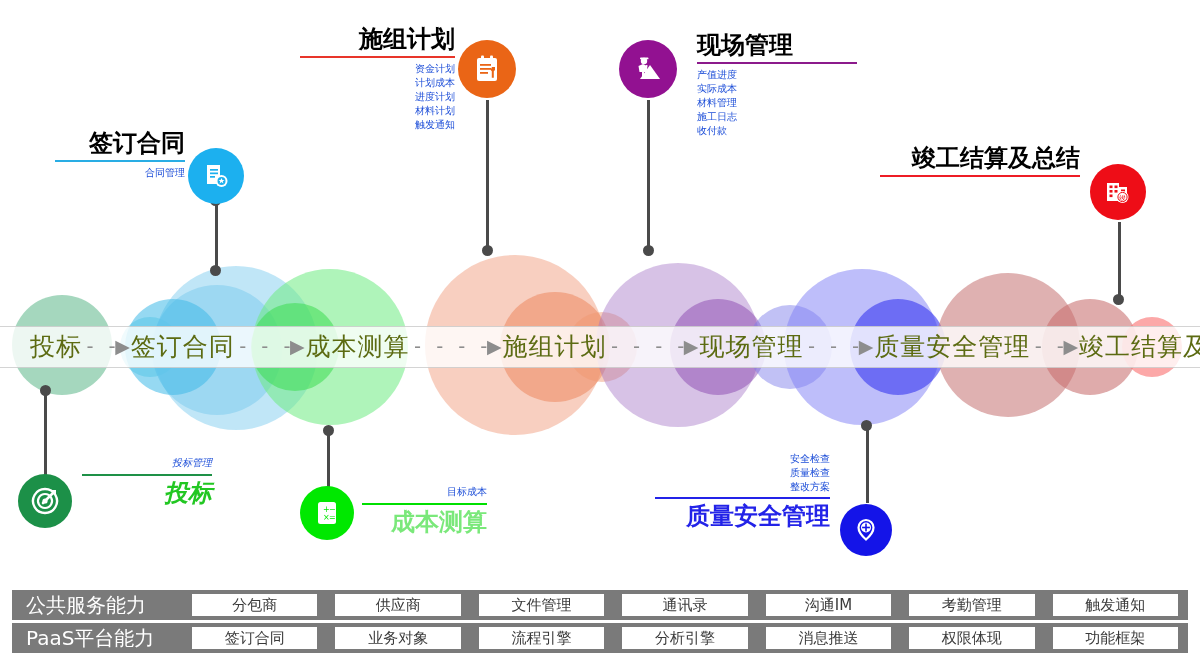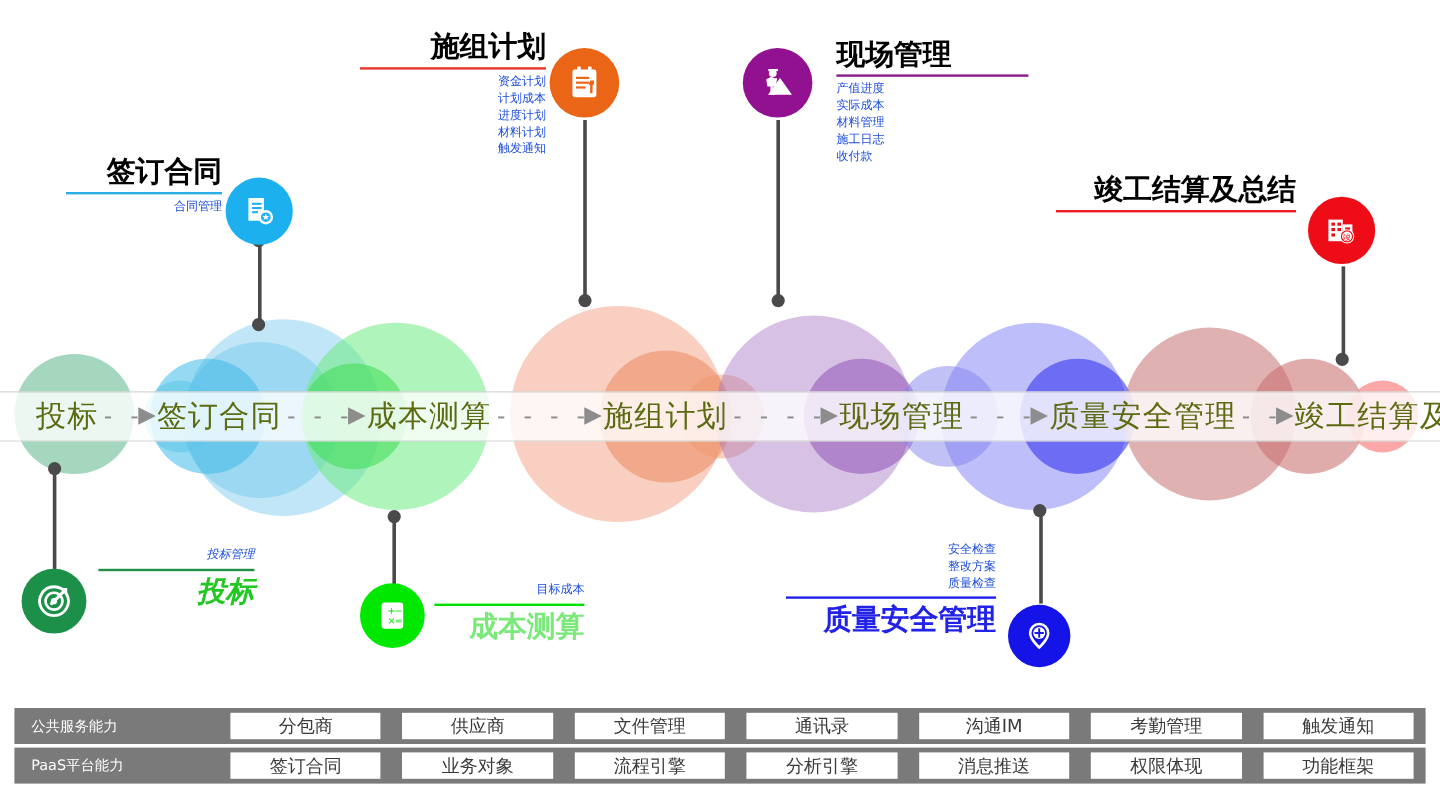--- a/index.html
+++ b/index.html
@@ -60,21 +60,21 @@
   .ta-left{text-align:left;}
 
   
   .caprow{
     position:absolute;left:12px;width:1176px;height:30px;
     background:#7a7a7a;display:flex;align-items:center;z-index:50;
   }
   .caprow.r1{top:590px;}
   .caprow.r2{top:623px;}
   .cap-label{
-    width:180px;flex:0 0 180px;color:#ffffff;font-size:12px;
+    width:180px;flex:0 0 180px;color:#ffffff;font-size:20px;
     padding-left:14px;box-sizing:border-box;
     font-family:"DejaVu Sans","Liberation Sans",sans-serif;
   }
   .cap-cells{flex:1;display:flex;gap:18px;padding-right:10px;}
   .cap-cell{
     flex:1;background:#ffffff;color:#3a3a3a;font-size:15px;
     text-align:center;line-height:22px;height:22px;
     font-family:"DejaVu Sans","Liberation Sans",sans-serif;
   }
 </style>
@@ -263,22 +263,22 @@
     </svg>
   </div>
   <div class="callout ta-right" style="left:362px;top:485px;width:125px;">
     <div class="sub">目标成本</div>
     <div class="rule" style="background:#00e000;"></div>
     <div class="title" style="color:#7ae87a;">成本测算</div>
   </div>
 
   <div class="callout ta-right" style="left:655px;top:452px;width:175px;">
     <div class="sub">安全检查</div>
+    <div class="sub">质量检查</div>
     <div class="sub">整改方案</div>
-    <div class="sub">质量检查</div>
     <div class="rule" style="background:#2323e8;"></div>
     <div class="title" style="color:#2323e8;">质量安全管理</div>
   </div>
   <div class="iconcircle" style="left:840px;top:504px;width:52px;height:52px;background:#1414e8;">
     <svg width="26" height="28" viewBox="0 0 26 28" aria-hidden="true">
       <path d="M13 4 a7.5 7.5 0 0 1 7.5 7.5 c0 5.5 -7.5 12 -7.5 12 s-7.5 -6.5 -7.5 -12 a7.5 7.5 0 0 1 7.5 -7.5 z" fill="none" stroke="#ffffff" stroke-width="2.2"></path>
       <circle cx="13" cy="11.5" r="5" fill="#ffffff"></circle>
       <rect x="12.2" y="7.6" width="1.6" height="7.8" fill="#1414e8"></rect>
       <rect x="9.1" y="10.7" width="7.8" height="1.6" fill="#1414e8"></rect>
     </svg>

